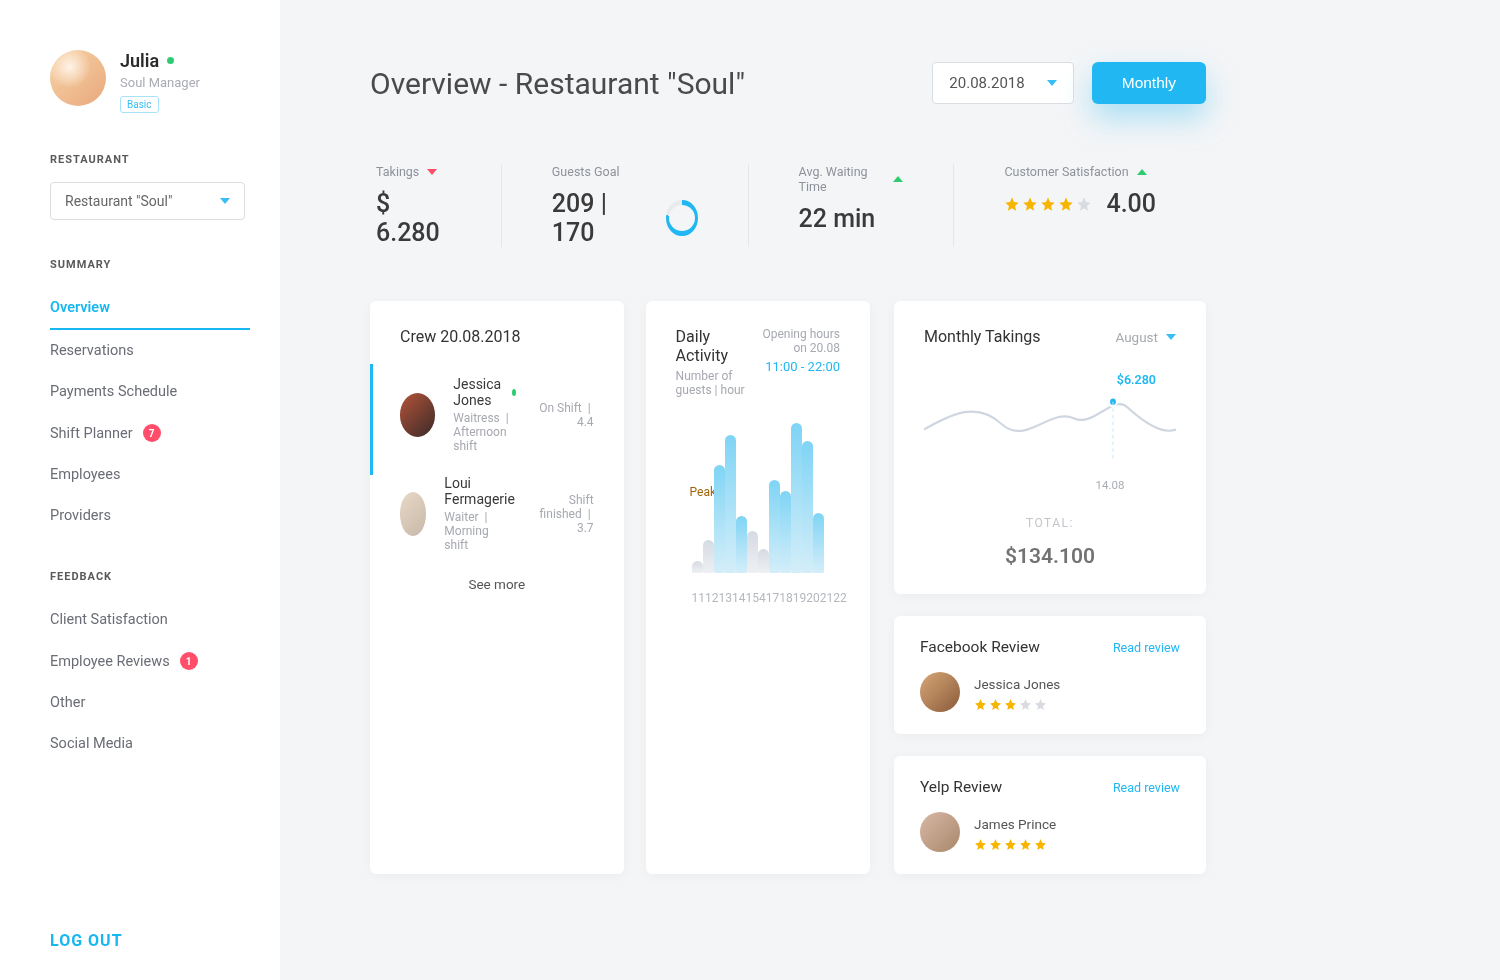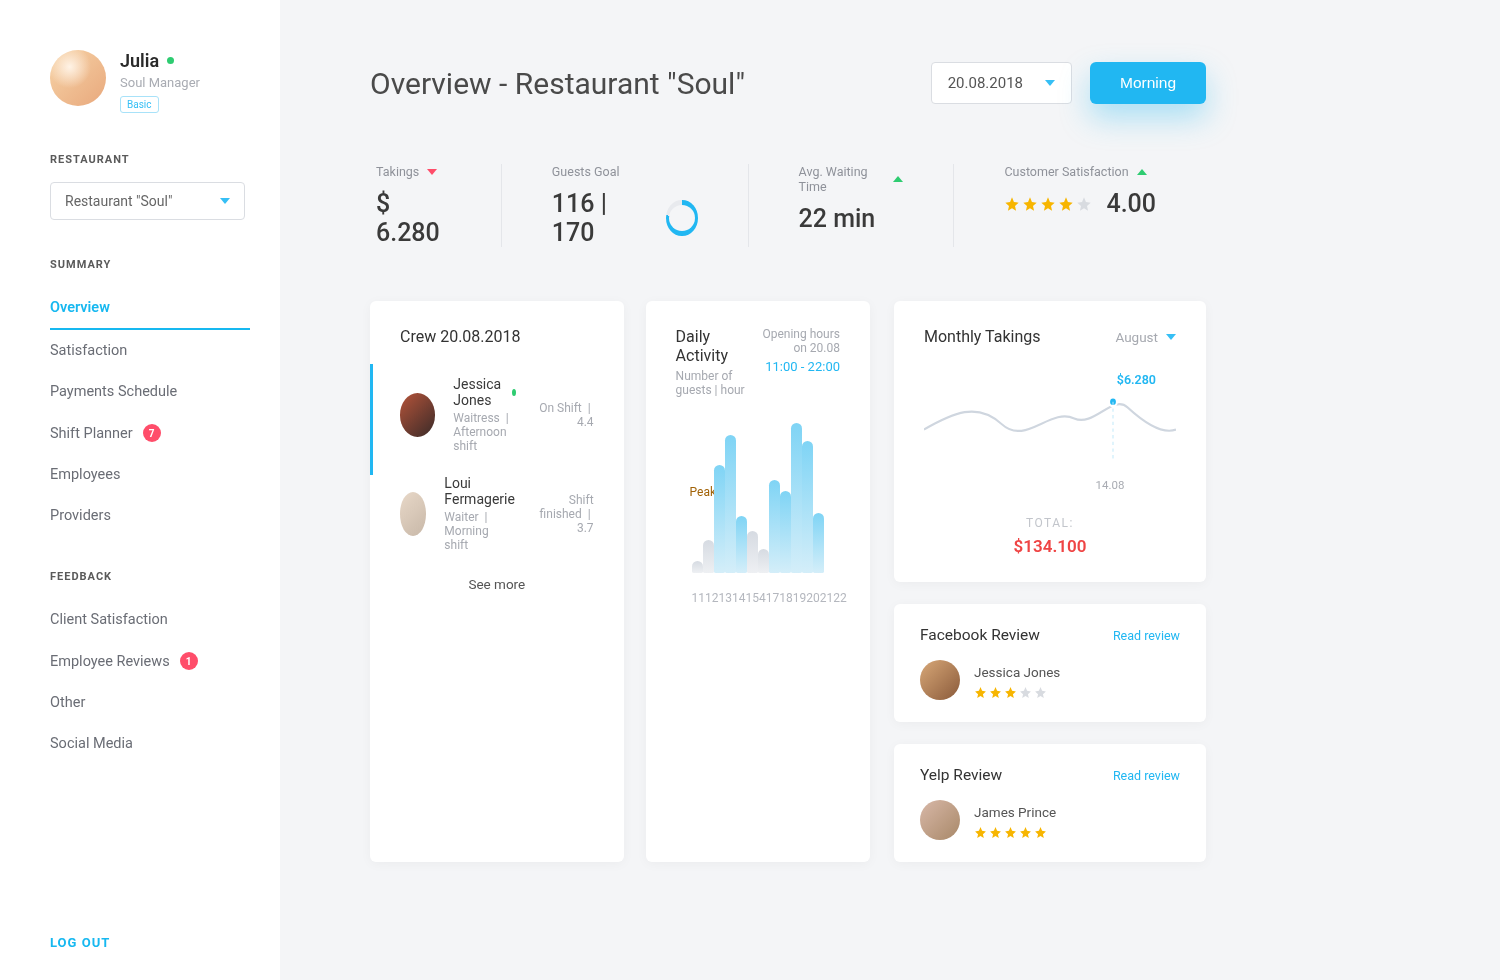--- a/index.html
+++ b/index.html
@@ -21,21 +21,21 @@
 .section-label { font-size: 11px; letter-spacing: 1px; font-weight: 700; color: #5a5a5a; margin-bottom: 16px; }
 .restaurant-select { width: 195px; border: 1px solid #dadde2; border-radius: 4px; padding: 10px 14px; display: flex; justify-content: space-between; align-items: center; font-size: 14px; color: #666; margin-bottom: 38px; cursor: pointer; }
 .caret-down { width: 0; height: 0; border-left: 5px solid transparent; border-right: 5px solid transparent; border-top: 6px solid #36bff5; }
 .caret-down.red { border-top-color: #ff4d6a; }
 .caret-up { width: 0; height: 0; border-left: 5px solid transparent; border-right: 5px solid transparent; border-bottom: 6px solid #2ecc71; }
 
 .nav-group { margin-bottom: 34px; }
 .nav-item { display: flex; align-items: center; gap: 10px; font-size: 14.5px; color: #6a6d75; padding: 12px 0; cursor: pointer; width: 200px; }
 .nav-item.active { color: #17b8f0; font-weight: 600; border-bottom: 2px solid #17b8f0; }
 .pill { min-width: 18px; height: 18px; border-radius: 9px; background: #ff4d6a; color: #fff; font-size: 10px; font-weight: 700; display: flex; align-items: center; justify-content: center; padding: 0 5px; }
-.logout { color: #17b8f0; font-weight: 700; font-size: 13px; letter-spacing: 1px; margin-top: auto; cursor: pointer; }
+.logout { color: #17b8f0; font-weight: 700; font-size: 16px; letter-spacing: 1px; margin-top: auto; cursor: pointer; }
 
 
 .main { flex: 1; padding: 62px 70px 40px 90px; }
 .header { display: flex; justify-content: space-between; align-items: center; margin-bottom: 60px; }
 .title { font-size: 30px; font-weight: 400; color: #4a4a4a; }
 .header-actions { display: flex; gap: 18px; }
 .date-picker { border: 1px solid #dadde2; border-radius: 4px; padding: 11px 16px; display: flex; align-items: center; gap: 22px; font-size: 15px; color: #555; cursor: pointer; background: #fff; }
 .upgrade-btn { background: #21b7f2; color: #fff; border: none; border-radius: 6px; padding: 12px 30px; font-size: 15.5px; font-weight: 500; cursor: pointer; box-shadow: 0 14px 30px rgba(33,183,242,.35); }
 
 
@@ -86,21 +86,21 @@
 
 
 .mt-head { display: flex; justify-content: space-between; align-items: center; margin-bottom: 28px; }
 .mt-title { font-size: 16px; color: #333; }
 .mt-month { font-size: 13.5px; color: #a6a9b0; display: flex; align-items: center; gap: 8px; cursor: pointer; }
 .sparkline { position: relative; height: 100px; }
 .sparkline svg { width: 100%; height: 100%; }
 .spark-val { position: absolute; right: 20px; top: -2px; font-size: 12.5px; color: #21b7f2; font-weight: 600; }
 .spark-date { text-align: center; font-size: 11.5px; color: #a9acb3; margin-top: 4px; padding-left: 120px; }
 .mt-total-label { text-align: center; font-size: 12px; color: #c2c5cb; letter-spacing: 1.5px; margin-top: 24px; }
-.mt-total-val { text-align: center; font-size: 17px; font-weight: 600; color: #ef4444; margin-top: 6px; }
+.mt-total-val { text-align: center; font-size: 21px; font-weight: 600; color: #737373; margin-top: 14px; }
 
 .review-card { padding: 22px 26px; }
 .review-head { display: flex; justify-content: space-between; align-items: center; margin-bottom: 16px; }
 .review-title { font-size: 15.5px; color: #333; }
 .review-link { font-size: 12.5px; color: #21b7f2; cursor: pointer; }
 .review-body { display: flex; align-items: center; gap: 14px; }
 .review-avatar { width: 40px; height: 40px; border-radius: 50%; }
 .review-avatar.r1 { background: linear-gradient(135deg,#d8a878,#8a5a3a); }
 .review-avatar.r2 { background: linear-gradient(135deg,#d8b8a8,#a88868); }
 .review-name { font-size: 13.5px; color: #555; margin-bottom: 4px; }
@@ -128,21 +128,21 @@
       <span>Restaurant "Soul"</span>
       <span class="caret-down"></span>
     </div>
 
     <div class="section-label">SUMMARY</div>
     <div class="nav-group">
       <div class="nav-item active">
           <span>Overview</span>
         </div>
       <div class="nav-item">
-          <span>Satisfaction</span>
+          <span>Reservations</span>
         </div>
       <div class="nav-item">
           <span>Payments Schedule</span>
         </div>
       <div class="nav-item">
           <span>Shift Planner</span>
           <span class="pill">7</span>
         </div>
       <div class="nav-item">
           <span>Employees</span>
@@ -173,38 +173,38 @@
   </aside>
 
   <main class="main">
     <div class="header">
       <h1 class="title">Overview - Restaurant "Soul"</h1>
       <div class="header-actions">
         <div class="date-picker">
           <span>20.08.2018</span>
           <span class="caret-down"></span>
         </div>
-        <button class="upgrade-btn">Morning</button>
+        <button class="upgrade-btn">Monthly</button>
       </div>
     </div>
 
     <div class="kpis">
       <div class="kpi">
         <div class="kpi-label">
             <span>Takings</span>
             <span class="caret-down red"></span>
           </div>
         <div class="kpi-value">$ 6.280</div>
       </div>
       <div class="kpi">
         <div class="kpi-label">
             <span>Guests Goal</span>
           </div>
         <div class="kpi-goal">
-          <div class="kpi-value">116 | 170</div>
+          <div class="kpi-value">209 | 170</div>
           <div class="ring"></div>
         </div>
       </div>
       <div class="kpi">
         <div class="kpi-label">
             <span>Avg. Waiting Time</span>
             <span class="caret-up"></span>
           </div>
         <div class="kpi-value">22 min</div>
       </div>

